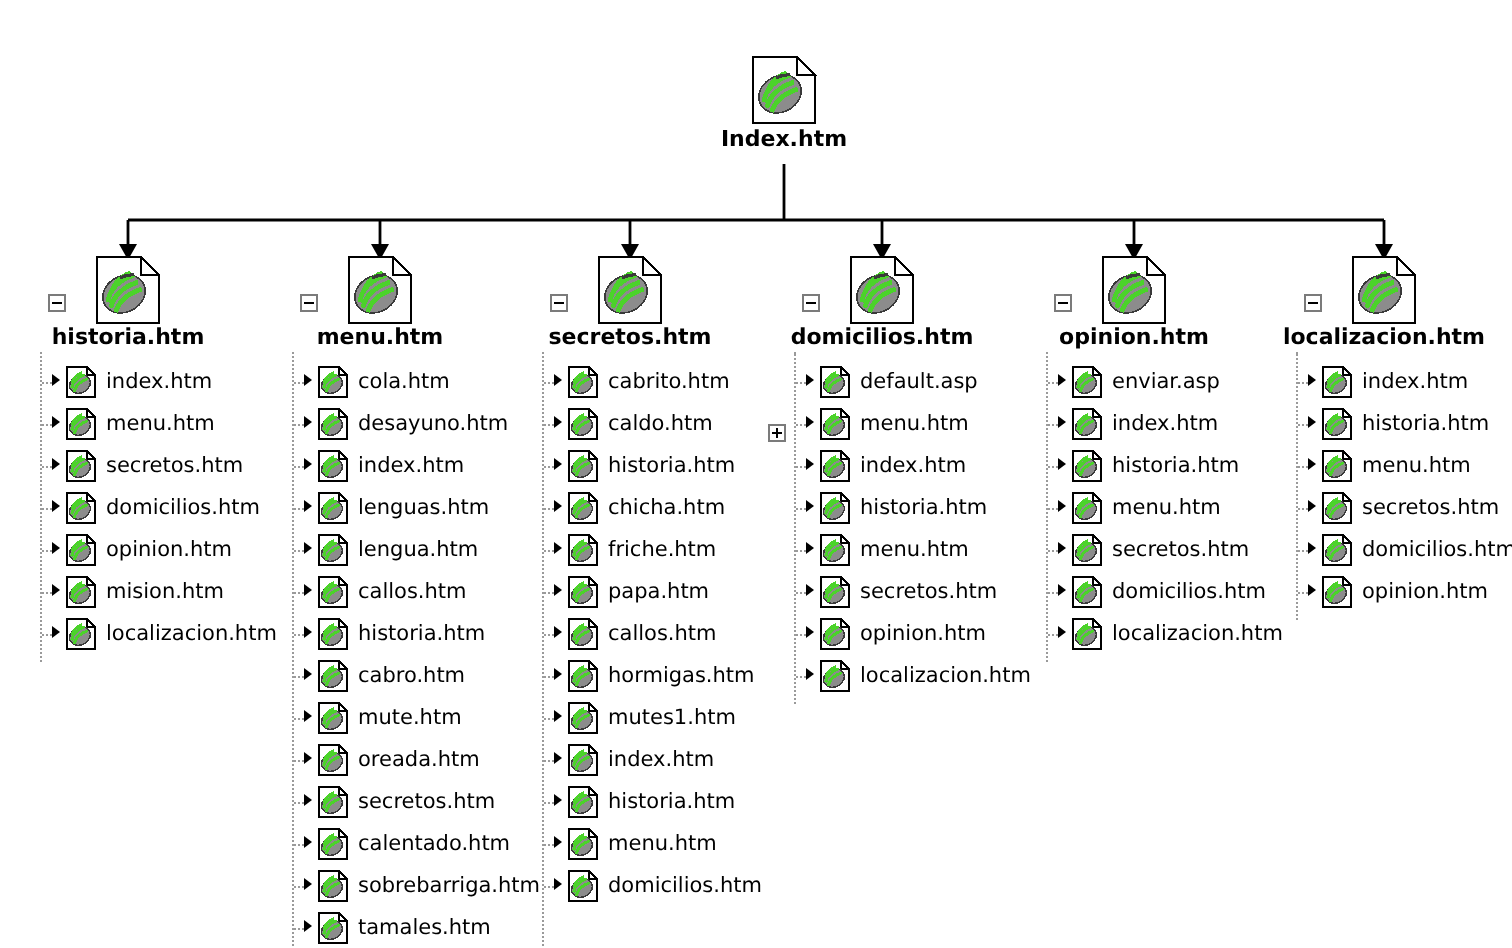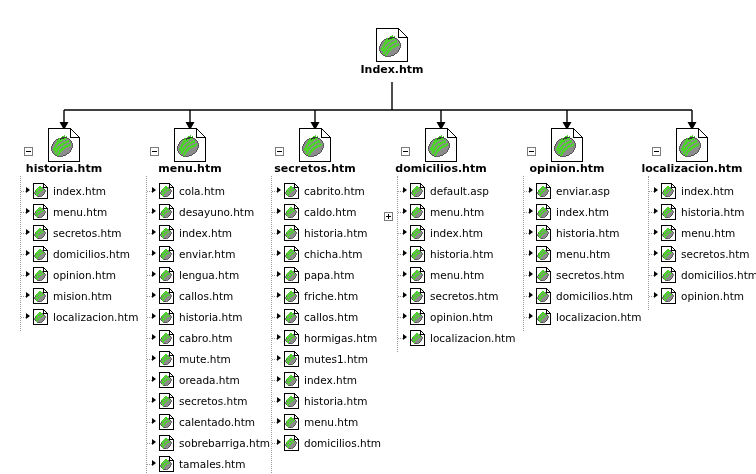--- a/index.html
+++ b/index.html
@@ -438,21 +438,21 @@
                 <path d="M0.5,0.5 H10.5 L14.5,4.5 V15.5 H0.5 Z" fill="#ffffff" stroke="#000000" stroke-width="1"></path>
                 <path d="M10.5,0.5 L14.5,4.5 H10.5 Z" fill="#ffffff" stroke="#000000" stroke-width="1"></path>
                 <g transform="rotate(-28 7 9)">
                   <ellipse cx="7" cy="9" rx="5.4" ry="4.4" fill="#8c8c8c" stroke="#3a3a3a" stroke-width="0.7"></ellipse>
                   <path d="M2.3,9 q3,-4 9,-3" fill="none" stroke="#4bd32a" stroke-width="1.5"></path>
                   <path d="M2.6,11 q3,-3.5 9,-2.5" fill="none" stroke="#4bd32a" stroke-width="1.5"></path>
                   <path d="M3.6,6.4 q3,-2.6 7,-2" fill="none" stroke="#4bd32a" stroke-width="1.3"></path>
                 </g>
               </svg>
             </span>
-            <span class="child-label">enviar.htm</span>
+            <span class="child-label">lenguas.htm</span>
           </div>
           <div class="child-row">
             <span class="child-stub"></span>
             <span class="child-arrow"></span>
             <span class="child-icon">
               <svg class="doc-icon" width="15" height="16" viewBox="0 0 15 16" xmlns="http://www.w3.org/2000/svg" shape-rendering="crispEdges">
                 <path d="M0.5,0.5 H10.5 L14.5,4.5 V15.5 H0.5 Z" fill="#ffffff" stroke="#000000" stroke-width="1"></path>
                 <path d="M10.5,0.5 L14.5,4.5 H10.5 Z" fill="#ffffff" stroke="#000000" stroke-width="1"></path>
                 <g transform="rotate(-28 7 9)">
                   <ellipse cx="7" cy="9" rx="5.4" ry="4.4" fill="#8c8c8c" stroke="#3a3a3a" stroke-width="0.7"></ellipse>
@@ -716,38 +716,38 @@
                 <path d="M0.5,0.5 H10.5 L14.5,4.5 V15.5 H0.5 Z" fill="#ffffff" stroke="#000000" stroke-width="1"></path>
                 <path d="M10.5,0.5 L14.5,4.5 H10.5 Z" fill="#ffffff" stroke="#000000" stroke-width="1"></path>
                 <g transform="rotate(-28 7 9)">
                   <ellipse cx="7" cy="9" rx="5.4" ry="4.4" fill="#8c8c8c" stroke="#3a3a3a" stroke-width="0.7"></ellipse>
                   <path d="M2.3,9 q3,-4 9,-3" fill="none" stroke="#4bd32a" stroke-width="1.5"></path>
                   <path d="M2.6,11 q3,-3.5 9,-2.5" fill="none" stroke="#4bd32a" stroke-width="1.5"></path>
                   <path d="M3.6,6.4 q3,-2.6 7,-2" fill="none" stroke="#4bd32a" stroke-width="1.3"></path>
                 </g>
               </svg>
             </span>
+            <span class="child-label">friche.htm</span>
+          </div>
+          <div class="child-row">
+            <span class="child-stub"></span>
+            <span class="child-arrow"></span>
+            <span class="child-icon">
+              <svg class="doc-icon" width="15" height="16" viewBox="0 0 15 16" xmlns="http://www.w3.org/2000/svg" shape-rendering="crispEdges">
+                <path d="M0.5,0.5 H10.5 L14.5,4.5 V15.5 H0.5 Z" fill="#ffffff" stroke="#000000" stroke-width="1"></path>
+                <path d="M10.5,0.5 L14.5,4.5 H10.5 Z" fill="#ffffff" stroke="#000000" stroke-width="1"></path>
+                <g transform="rotate(-28 7 9)">
+                  <ellipse cx="7" cy="9" rx="5.4" ry="4.4" fill="#8c8c8c" stroke="#3a3a3a" stroke-width="0.7"></ellipse>
+                  <path d="M2.3,9 q3,-4 9,-3" fill="none" stroke="#4bd32a" stroke-width="1.5"></path>
+                  <path d="M2.6,11 q3,-3.5 9,-2.5" fill="none" stroke="#4bd32a" stroke-width="1.5"></path>
+                  <path d="M3.6,6.4 q3,-2.6 7,-2" fill="none" stroke="#4bd32a" stroke-width="1.3"></path>
+                </g>
+              </svg>
+            </span>
             <span class="child-label">papa.htm</span>
-          </div>
-          <div class="child-row">
-            <span class="child-stub"></span>
-            <span class="child-arrow"></span>
-            <span class="child-icon">
-              <svg class="doc-icon" width="15" height="16" viewBox="0 0 15 16" xmlns="http://www.w3.org/2000/svg" shape-rendering="crispEdges">
-                <path d="M0.5,0.5 H10.5 L14.5,4.5 V15.5 H0.5 Z" fill="#ffffff" stroke="#000000" stroke-width="1"></path>
-                <path d="M10.5,0.5 L14.5,4.5 H10.5 Z" fill="#ffffff" stroke="#000000" stroke-width="1"></path>
-                <g transform="rotate(-28 7 9)">
-                  <ellipse cx="7" cy="9" rx="5.4" ry="4.4" fill="#8c8c8c" stroke="#3a3a3a" stroke-width="0.7"></ellipse>
-                  <path d="M2.3,9 q3,-4 9,-3" fill="none" stroke="#4bd32a" stroke-width="1.5"></path>
-                  <path d="M2.6,11 q3,-3.5 9,-2.5" fill="none" stroke="#4bd32a" stroke-width="1.5"></path>
-                  <path d="M3.6,6.4 q3,-2.6 7,-2" fill="none" stroke="#4bd32a" stroke-width="1.3"></path>
-                </g>
-              </svg>
-            </span>
-            <span class="child-label">friche.htm</span>
           </div>
           <div class="child-row">
             <span class="child-stub"></span>
             <span class="child-arrow"></span>
             <span class="child-icon">
               <svg class="doc-icon" width="15" height="16" viewBox="0 0 15 16" xmlns="http://www.w3.org/2000/svg" shape-rendering="crispEdges">
                 <path d="M0.5,0.5 H10.5 L14.5,4.5 V15.5 H0.5 Z" fill="#ffffff" stroke="#000000" stroke-width="1"></path>
                 <path d="M10.5,0.5 L14.5,4.5 H10.5 Z" fill="#ffffff" stroke="#000000" stroke-width="1"></path>
                 <g transform="rotate(-28 7 9)">
                   <ellipse cx="7" cy="9" rx="5.4" ry="4.4" fill="#8c8c8c" stroke="#3a3a3a" stroke-width="0.7"></ellipse>

